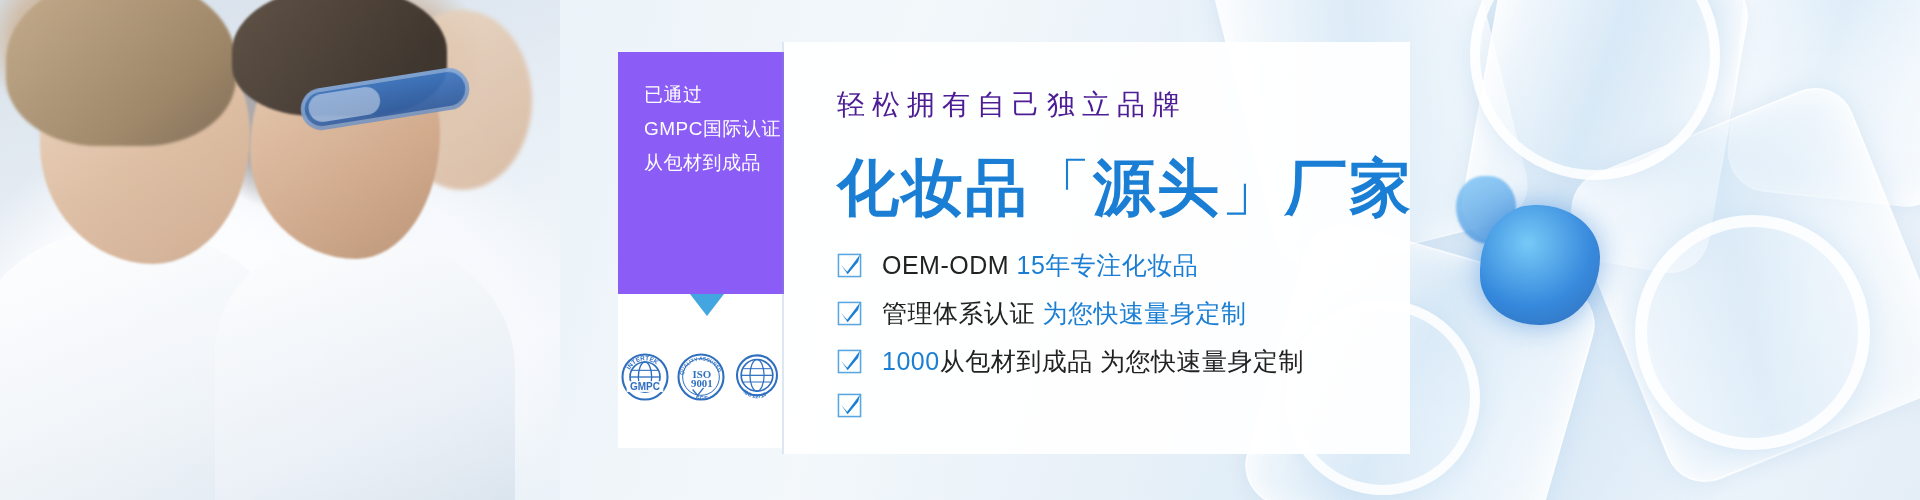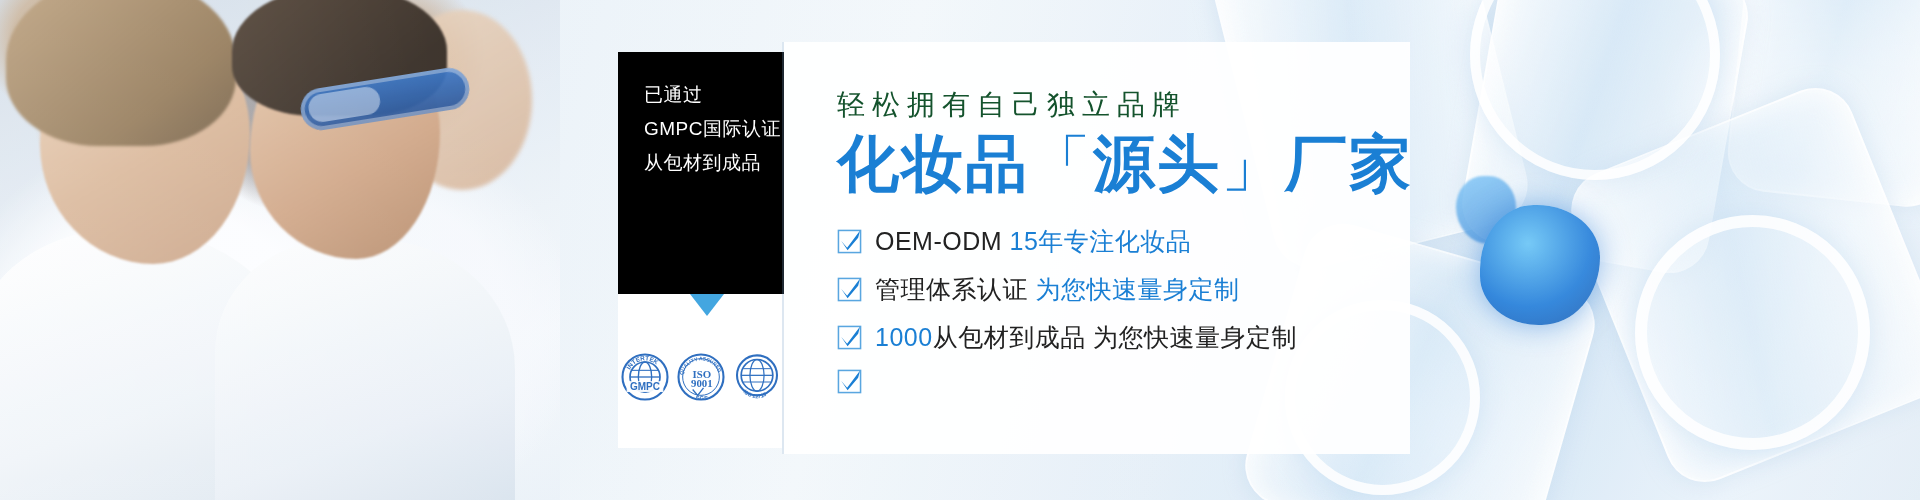--- a/index.html
+++ b/index.html
@@ -127,21 +127,21 @@
     filter:blur(1px);
   }
   .haze{
     position:absolute; inset:0;
     background:linear-gradient(90deg,rgba(255,255,255,.18) 0%,rgba(255,255,255,.05) 30%,rgba(255,255,255,.12) 70%,rgba(255,255,255,.22) 100%);
   }
 
   
   .cert-panel{
     position:absolute; left:618px; top:52px; width:166px; height:242px;
-    background:#000000;
+    background:#8b5cf6;
     z-index:6;
   }
   .cert-panel .lines{
     padding:26px 0 0 26px;
     color:#ffffff;
     font-size:19px;
     line-height:34px;
     letter-spacing:.5px;
     white-space:nowrap;
   }
@@ -167,33 +167,33 @@
   .badge svg{ display:block; }
 
   
   .main-panel{
     position:absolute; left:782px; top:42px; width:628px; height:412px;
     background:rgba(255,255,255,.93);
     z-index:4;
   }
   .main-inner{ padding:46px 0 0 55px; }
   .sub-head{
-    font-size:28px; color:#14532d; letter-spacing:7px; line-height:1.2;
+    font-size:28px; color:#4c1d95; letter-spacing:7px; line-height:1.2;
     white-space:nowrap;
   }
   .title{
-    margin-top:6px;
+    margin-top:30px;
     font-size:62px; font-weight:bold; color:#1a7fd4;
     letter-spacing:2px; line-height:1.15; white-space:nowrap;
   }
   .title .brk{ font-weight:normal; }
 
   .bullets{ margin-top:26px; }
   .bullet{
-    display:flex; align-items:center; gap:13px;
+    display:flex; align-items:center; gap:20px;
     margin-bottom:15px; white-space:nowrap;
   }
   .chk{ flex:0 0 auto; width:25px; height:25px; }
   .btxt{ font-size:25px; color:#222; letter-spacing:.5px; }
   .btxt .hl{ color:#1a7fd4; }
 
   .divider{
     position:absolute; left:782px; top:42px; width:2px; height:412px;
     background:rgba(120,160,200,.25); z-index:7;
   }

